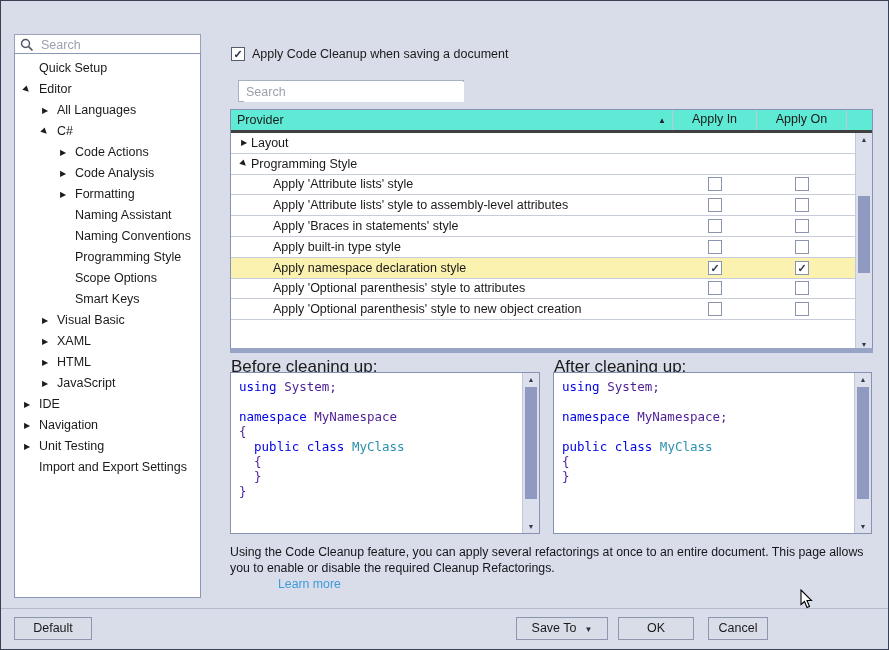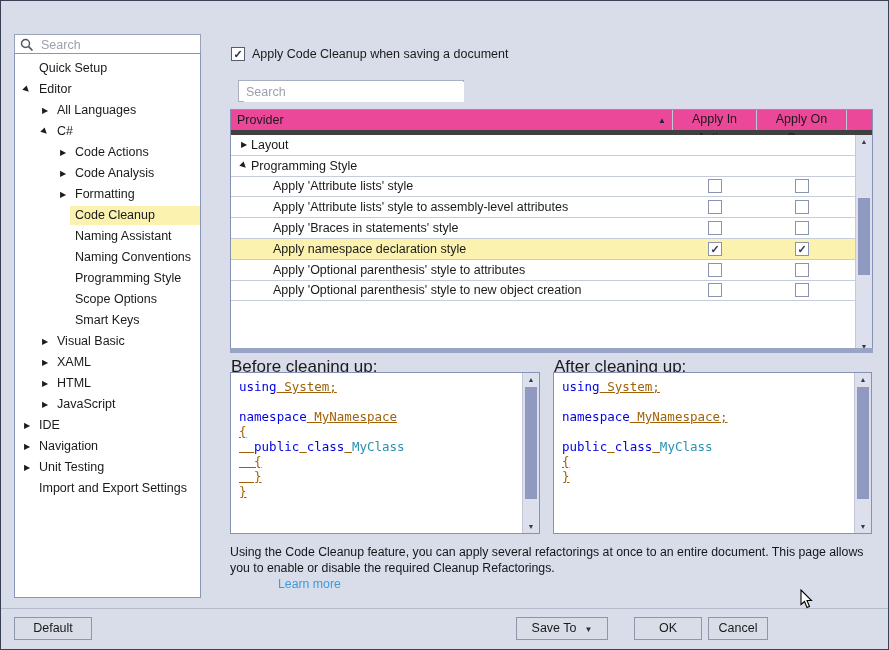--- a/index.html
+++ b/index.html
@@ -33,21 +33,21 @@
     font-size:11px;line-height:12px;text-align:center;color:#2d3344;font-weight:bold;}
   .save-chk-row{position:absolute;left:230px;top:46px;display:flex;align-items:center;gap:7px;font-size:12.5px;}
   .tbl-search{position:absolute;left:237px;top:79px;width:226px;height:22px;background:#fff;
     border:1px solid #a8afc1;box-sizing:border-box;}
   .tbl-search input{width:216px;height:18px;margin:1px 0 0 5px;border:0;outline:0;
     font-family:"Liberation Sans",sans-serif;font-size:12.5px;color:#333;}
   .tbl-search input::placeholder{color:#9ba1ad;}
   
   .tbl{position:absolute;left:229px;top:108px;width:643px;height:243px;background:#fff;
     border:1px solid #8791b3;box-sizing:border-box;}
-  .tbl-head{display:flex;height:20px;background:#ec4899;border-bottom:5px solid #404040;font-size:12.5px;}
+  .tbl-head{display:flex;height:20px;background:#5eead4;border-bottom:3px solid #404040;font-size:12.5px;}
   .th{line-height:19px;box-sizing:border-box;border-right:1px solid #c2c8d7;padding:0 6px;}
   .th-provider{flex:1;display:flex;justify-content:space-between;align-items:center;}
   .th-a{width:84px;text-align:center;}
   .th-b{width:90px;text-align:center;}
   .th-end{width:25px;border-right:none;}
   .sort{font-size:8px;color:#20242f;}
   .tbl-body{position:relative;height:218px;}
   .rows{margin-right:17px;}
   .t-row{display:flex;align-items:center;height:20.8px;box-sizing:border-box;
     border-bottom:1px solid #c6ccda;font-size:12.5px;background:#fff;}
@@ -64,31 +64,31 @@
   .vscroll{position:absolute;right:0;top:0;bottom:0;width:17px;background:#dcdfec;border-left:1px solid #c2c8d7;box-sizing:border-box;}
   .vs-arrow{position:absolute;left:0;width:100%;text-align:center;font-size:7px;color:#333a4e;}
   .vs-up{top:3px;} .vs-down{bottom:3px;}
   .vs-thumb{position:absolute;left:2px;width:12px;background:#909ac0;}
   .tbl-strip{position:absolute;left:229px;top:347px;width:643px;height:5px;background:#97a4c6;}
   
   .panel-label{position:absolute;font-size:17px;}
   .code-panel{position:absolute;background:#fff;border:1px solid #8791b3;box-sizing:border-box;}
   .code{position:absolute;left:8px;top:6px;right:20px;bottom:4px;overflow:hidden;
     font-family:"DejaVu Sans Mono",monospace;font-size:12.5px;line-height:15px;white-space:pre;}
-  .c-kw{color:#0101e6;} .c-cl{color:#2b91af;} .c-pl{color:#a16207;text-decoration:underline;}
+  .c-kw{color:#0101e6;} .c-cl{color:#2b91af;} .c-pl{color:#4c1d95;}
   
   .footer-text{position:absolute;left:229px;top:543px;width:650px;font-size:12.3px;line-height:16px;color:#15161c;}
   .learn{color:#3e9bdb;cursor:pointer;margin-left:48px;}
   .divider{position:absolute;left:0px;top:607px;width:100%;height:1px;background:#b5bbcc;}
   
   .btn{position:absolute;top:616px;height:23px;background:#d9dde8;border:1px solid #8d96ae;
     box-sizing:border-box;font-size:12.5px;text-align:center;line-height:21px;cursor:default;}
   .btn-default{left:13px;width:78px;}
   .btn-saveto{left:515px;width:92px;}
-  .btn-ok{left:633px;width:68px;}
+  .btn-ok{left:617px;width:76px;}
   .btn-cancel{left:707px;width:60px;}
   .btn-apply{left:797px;width:96px;border-color:#c3c9d6;color:#a16207;margin-top:42px;}
   .dd-arrow{font-size:8px;margin-left:8px;color:#2a2f3e;}
   .cursor{position:absolute;left:799px;top:588px;}
 </style>
 </head>
 <body>
 
 <div class="window">
 
@@ -127,24 +127,20 @@
       <div class="tree-row">
         <span class="tw-arrow" style="margin-left: 41px;">▶</span>
         <span class="tw-label">Code Analysis</span>
       </div>
       <div class="tree-row">
         <span class="tw-arrow" style="margin-left: 41px;">▶</span>
         <span class="tw-label">Formatting</span>
       </div>
       <div class="tree-row">
         <span class="tw-arrow" style="margin-left: 41px;"></span>
-        <span class="tw-label sel">Code Cleanup</span>
-      </div>
-      <div class="tree-row">
-        <span class="tw-arrow" style="margin-left: 41px;"></span>
         <span class="tw-label">Naming Assistant</span>
       </div>
       <div class="tree-row">
         <span class="tw-arrow" style="margin-left: 41px;"></span>
         <span class="tw-label">Naming Conventions</span>
       </div>
       <div class="tree-row">
         <span class="tw-arrow" style="margin-left: 41px;"></span>
         <span class="tw-label">Programming Style</span>
       </div>
@@ -252,20 +248,33 @@
             </div>
             <div class="t-cell2">
               <div class="row-chk"></div>
             </div>
             <div class="t-spacer"></div>
           </div>
           <div class="t-row">
             <div class="t-name">
               <span class="t-indent"></span>
               <span>Apply 'Braces in statements' style</span>
+            </div>
+            <div class="t-cell">
+              <div class="row-chk"></div>
+            </div>
+            <div class="t-cell2">
+              <div class="row-chk"></div>
+            </div>
+            <div class="t-spacer"></div>
+          </div>
+          <div class="t-row">
+            <div class="t-name">
+              <span class="t-indent"></span>
+              <span>Apply built-in type style</span>
             </div>
             <div class="t-cell">
               <div class="row-chk"></div>
             </div>
             <div class="t-cell2">
               <div class="row-chk"></div>
             </div>
             <div class="t-spacer"></div>
           </div>
           <div class="t-row hl">

